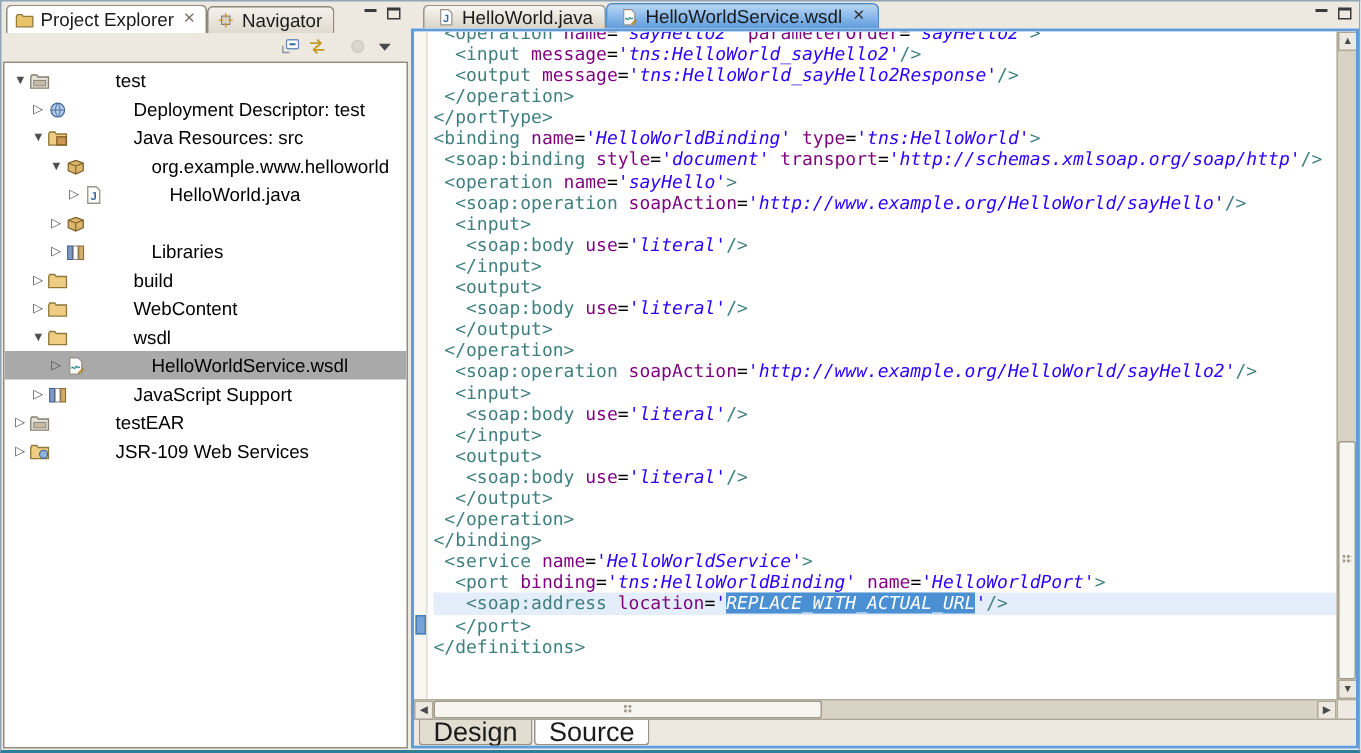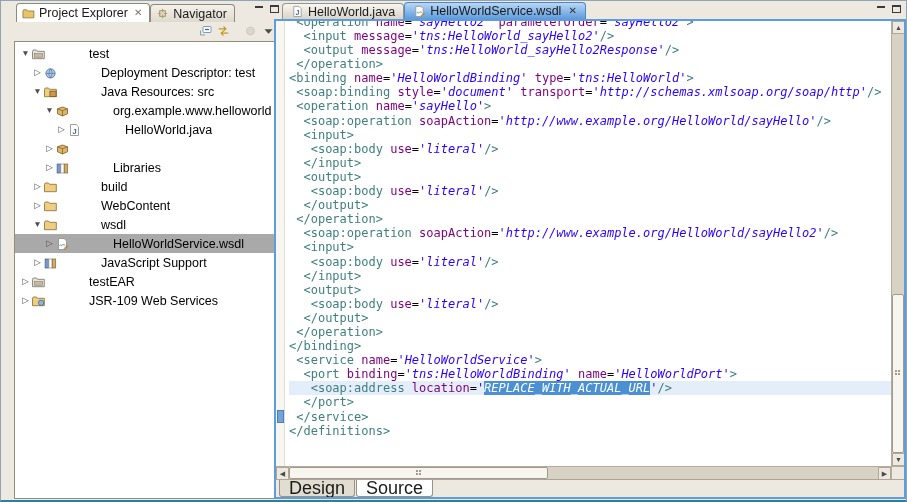--- a/index.html
+++ b/index.html
@@ -1,21 +1,21 @@
 <!DOCTYPE html>
 <html><head>
 <meta charset="utf-8">
 <style>
   *{margin:0;padding:0;box-sizing:border-box;}
   html,body{width:907px;height:502px;overflow:hidden;background:#fff;}
   body{font-family:"Liberation Sans",sans-serif;font-size:12.5px;color:#1a1a1a;}
   .app{position:relative;width:907px;height:502px;background:#EDE9E1;border:1px solid #8FA5B5;border-bottom:2px solid #2E7F9B;overflow:hidden;}
 
   
-  .left-panel{position:absolute;left:13px;top:1px;width:270px;height:497px;}
+  .left-panel{position:absolute;left:1px;top:1px;width:270px;height:497px;}
   .lp-tabbar{height:20px;display:flex;align-items:flex-end;padding-left:2px;position:relative;}
   .vtab{display:flex;align-items:center;gap:4px;height:18px;padding:0 7px 0 5px;border:1px solid #8E897C;border-bottom:none;border-radius:4px 4px 0 0;background:linear-gradient(#F4F1EB,#DFDACE);white-space:nowrap;}
   .vtab.active{background:#FFFFFF;height:19px;}
   .vtab .ticon{width:13px;height:13px;display:inline-block;}
   .vtab .close{font-size:10px;color:#7A756A;margin-left:2px;line-height:1;}
   .win-btns{position:absolute;right:5px;top:3px;display:flex;gap:7px;align-items:center;}
   .btn-min{width:8px;height:8px;position:relative;}
   .btn-min::after{content:"";position:absolute;left:0;top:1px;width:8px;height:2px;background:#3A3A3A;}
   .btn-max{width:9px;height:8px;border:1px solid #3A3A3A;border-top:2px solid #3A3A3A;background:transparent;}
   .lp-toolbar{height:18px;display:flex;justify-content:flex-end;align-items:center;gap:3px;padding-right:8px;}
@@ -258,20 +258,21 @@
         <div class="ruler">
           <div class="marker" id="sel-marker" style="top: 389px;"></div>
         </div>
         <div class="code" id="code">
             <div class="clipwrap">
               <div class="line"> <span class="t">&lt;operation</span> <span class="a">name</span>=<span class="v">'sayHello2'</span> <span class="a">parameterOrder</span>=<span class="v">'sayHello2'</span><span class="t">&gt;</span></div>
             </div>
             <div class="line">  <span class="t">&lt;input</span> <span class="a">message</span>=<span class="v">'tns:HelloWorld_sayHello2'</span><span class="t">/&gt;</span></div>
             <div class="line">  <span class="t">&lt;output</span> <span class="a">message</span>=<span class="v">'tns:HelloWorld_sayHello2Response'</span><span class="t">/&gt;</span></div>
             <div class="line"> <span class="t">&lt;/operation</span><span class="t">&gt;</span></div>
+            <div class="line"><span class="t">&lt;/portType</span><span class="t">&gt;</span></div>
             <div class="line"><span class="t">&lt;binding</span> <span class="a">name</span>=<span class="v">'HelloWorldBinding'</span> <span class="a">type</span>=<span class="v">'tns:HelloWorld'</span><span class="t">&gt;</span></div>
             <div class="line"> <span class="t">&lt;soap:binding</span> <span class="a">style</span>=<span class="v">'document'</span> <span class="a">transport</span>=<span class="v">'http://schemas.xmlsoap.org/soap/http'</span><span class="t">/&gt;</span></div>
             <div class="line"> <span class="t">&lt;operation</span> <span class="a">name</span>=<span class="v">'sayHello'</span><span class="t">&gt;</span></div>
             <div class="line">  <span class="t">&lt;soap:operation</span> <span class="a">soapAction</span>=<span class="v">'http://www.example.org/HelloWorld/sayHello'</span><span class="t">/&gt;</span></div>
             <div class="line">  <span class="t">&lt;input</span><span class="t">&gt;</span></div>
             <div class="line">   <span class="t">&lt;soap:body</span> <span class="a">use</span>=<span class="v">'literal'</span><span class="t">/&gt;</span></div>
             <div class="line">  <span class="t">&lt;/input</span><span class="t">&gt;</span></div>
             <div class="line">  <span class="t">&lt;output</span><span class="t">&gt;</span></div>
             <div class="line">   <span class="t">&lt;soap:body</span> <span class="a">use</span>=<span class="v">'literal'</span><span class="t">/&gt;</span></div>
             <div class="line">  <span class="t">&lt;/output</span><span class="t">&gt;</span></div>
@@ -282,21 +283,20 @@
             <div class="line">  <span class="t">&lt;/input</span><span class="t">&gt;</span></div>
             <div class="line">  <span class="t">&lt;output</span><span class="t">&gt;</span></div>
             <div class="line">   <span class="t">&lt;soap:body</span> <span class="a">use</span>=<span class="v">'literal'</span><span class="t">/&gt;</span></div>
             <div class="line">  <span class="t">&lt;/output</span><span class="t">&gt;</span></div>
             <div class="line"> <span class="t">&lt;/operation</span><span class="t">&gt;</span></div>
             <div class="line"><span class="t">&lt;/binding</span><span class="t">&gt;</span></div>
             <div class="line"> <span class="t">&lt;service</span> <span class="a">name</span>=<span class="v">'HelloWorldService'</span><span class="t">&gt;</span></div>
             <div class="line">  <span class="t">&lt;port</span> <span class="a">binding</span>=<span class="v">'tns:HelloWorldBinding'</span> <span class="a">name</span>=<span class="v">'HelloWorldPort'</span><span class="t">&gt;</span></div>
             <div class="line current">   <span class="t">&lt;soap:address</span> <span class="a">location</span>=<span class="v">'</span><span class="v sel">REPLACE_WITH_ACTUAL_URL</span><span class="v">'</span><span class="t">/&gt;</span></div>
             <div class="line">  <span class="t">&lt;/port</span><span class="t">&gt;</span></div>
-            <div class="line"> <span class="t">&lt;/service</span><span class="t">&gt;</span></div>
             <div class="line"><span class="t">&lt;/definitions</span><span class="t">&gt;</span></div>
           </div>
         <div class="vscroll">
           <div class="sb-btn">▲</div>
           <div class="track">
             <div class="vthumb">
                 <span class="grip-v"></span>
               </div>
           </div>
           <div class="sb-btn">▼</div>

